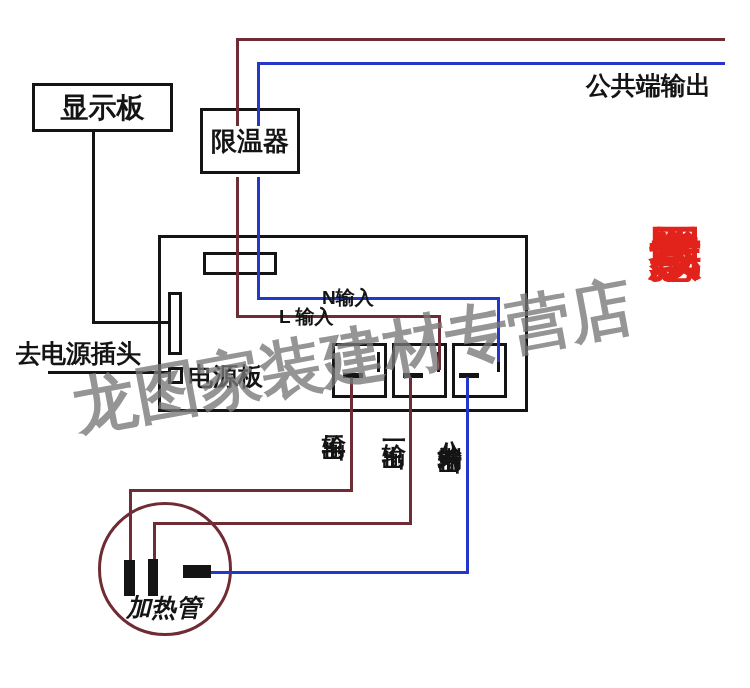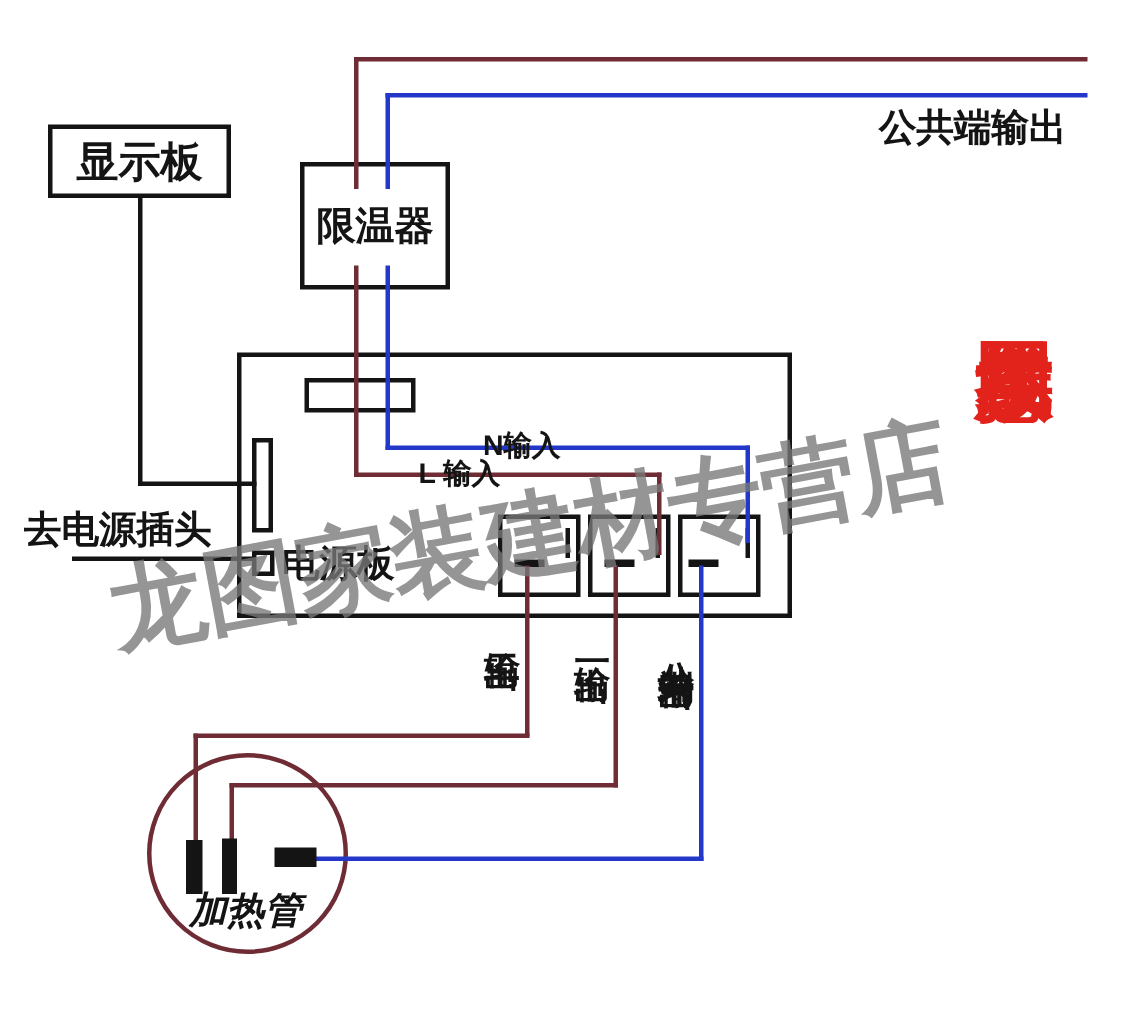--- a/index.html
+++ b/index.html
@@ -48,25 +48,25 @@
     color:#fff;font-family:"Liberation Serif","DejaVu Serif",serif;font-weight:bold;
     font-size:26px;letter-spacing:2px;
   }
 </style>
 </head>
 <body>
 
 <div id="stage">
 
 
-  <div class="box cbox" style="left:32px;top:83px;width:122px;height:49px;font-size:28px;">
+  <div class="box cbox" style="left:32px;top:83px;width:141px;height:49px;font-size:28px;">
     <span>显示板</span>
   </div>
 
-  <div id="limiter-wrap" class="box cbox" style="left:200px;top:108px;width:100px;height:85px;font-size:26px;">
+  <div id="limiter-wrap" class="box cbox" style="left:200px;top:108px;width:100px;height:66px;font-size:26px;">
     <span>限温器</span>
   </div>
 
   <div class="box" style="left:158px;top:235px;width:370px;height:177px;z-index:1;"></div>
   <div class="box" style="left:203px;top:252px;width:74px;height:23px;"></div>
   <div class="box" style="left:168px;top:292px;width:14px;height:63px;"></div>
   <div class="box" style="left:168px;top:367px;width:15px;height:17px;"></div>
 
   <div class="box" style="left:332px;top:343px;width:55px;height:55px;"></div>
   <div class="box" style="left:392px;top:343px;width:55px;height:55px;"></div>

